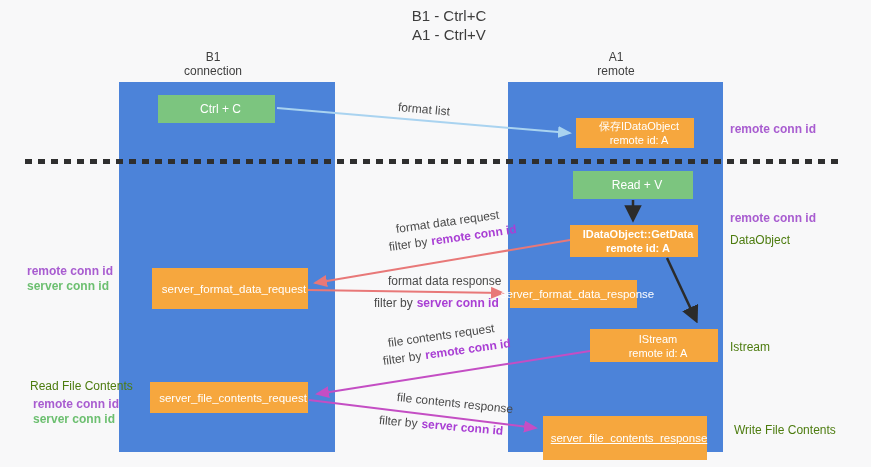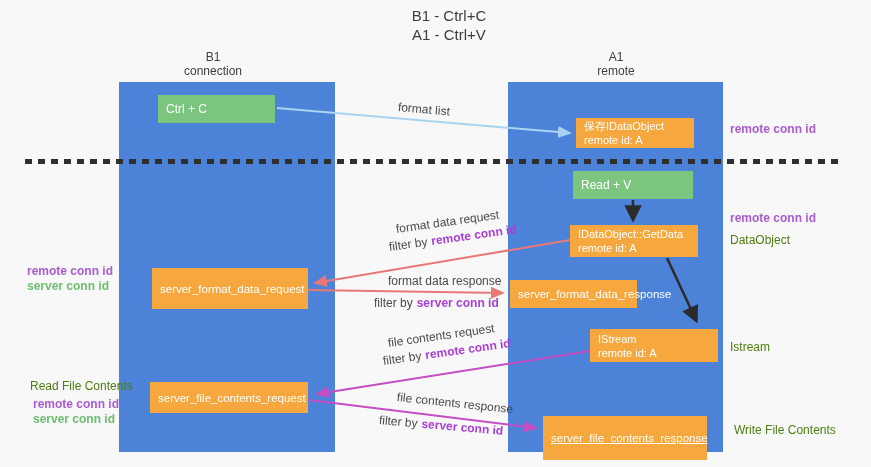--- a/index.html
+++ b/index.html
@@ -26,33 +26,33 @@
   .lane{
     background:#4c83d9;
   }
   .lane-left{left:119px;top:82px;width:216px;height:370px;}
   .lane-right{left:508px;top:82px;width:215px;height:370px;}
   .dashed-line{
     left:25px;top:159px;width:818px;height:5px;
     background:repeating-linear-gradient(90deg,#2f2f2f 0 7px,transparent 7px 13px);
   }
   .node{
-    display:flex;align-items:flex-start;justify-content:center;
+    display:flex;align-items:center;justify-content:center;
     flex-direction:column;
     color:#ffffff;text-align:center;
     box-sizing:border-box;
     padding-left:8px;
   }
   .node-green{background:#7cc57f;font-size:12px;}
   .node-orange{background:#f6a73e;font-size:11.5px;}
   .node-small{font-size:11px;line-height:14px;}
   .ctrl-c{left:158px;top:95px;width:117px;height:28px;}
   .save-dataobject{left:576px;top:118px;width:118px;height:30px;}
   .ctrl-v{left:573px;top:171px;width:120px;height:28px;}
-  .getdata{left:570px;top:225px;width:128px;height:32px;}
+  .getdata{left:570px;top:225px;width:128px;height:32px;font-weight:bold;}
   .fmt-req{left:152px;top:268px;width:156px;height:41px;}
   .fmt-resp{left:510px;top:280px;width:127px;height:28px;}
   .istream{left:590px;top:329px;width:128px;height:33px;}
   .file-req{left:150px;top:382px;width:158px;height:31px;}
   .file-resp{left:543px;top:416px;width:164px;height:44px;text-decoration:underline;}
   .ann{
     font-size:12px;line-height:15px;color:#4d7c0f;white-space:nowrap;
   }
   .ann-purple{color:#a85cd0;font-weight:bold;}
   .ann-green{color:#6cbf70;font-weight:bold;}

